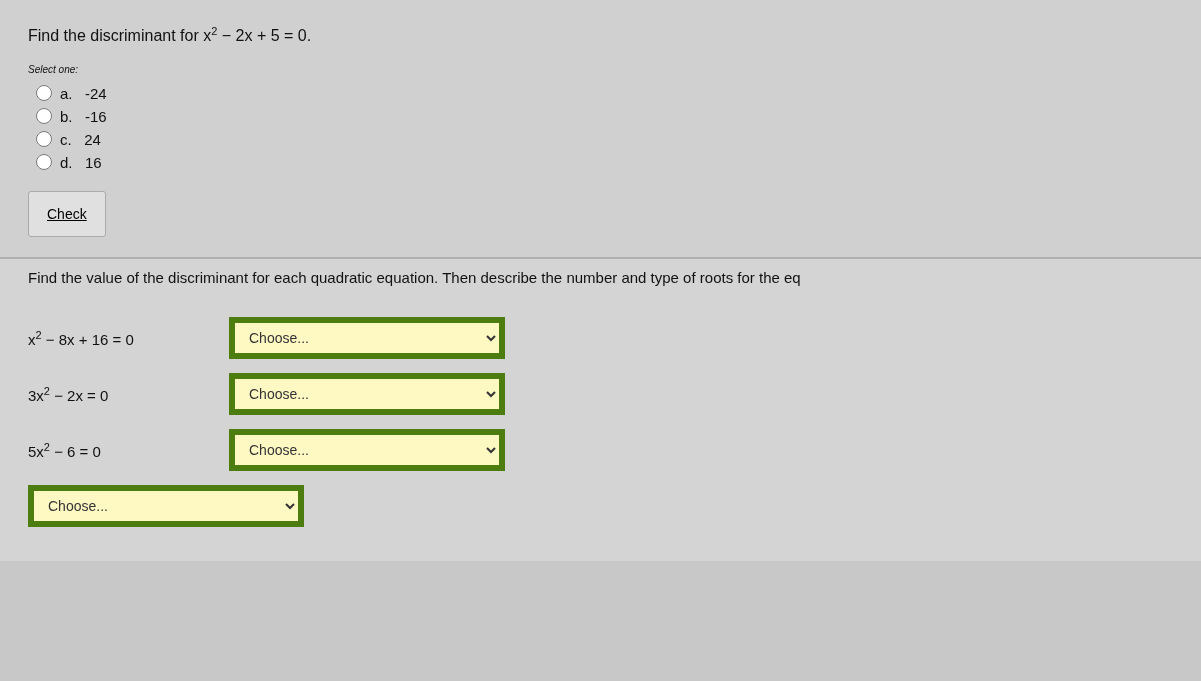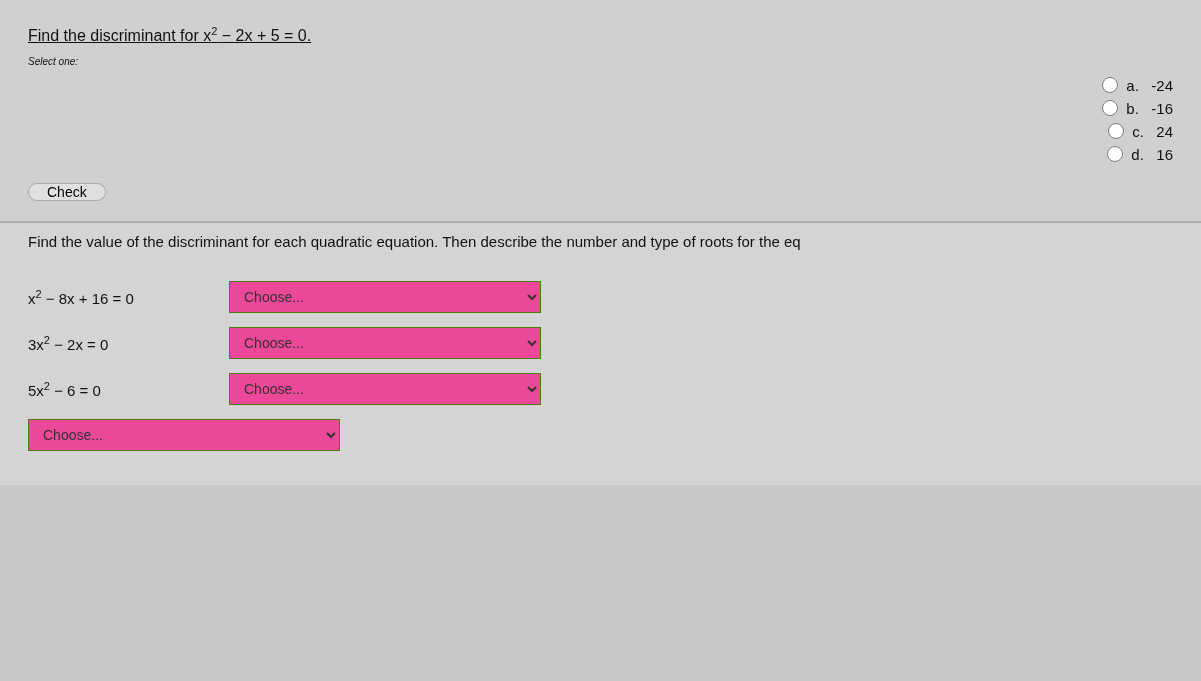--- a/index.html
+++ b/index.html
@@ -18,23 +18,22 @@
     }
 
     .section-top {
       background-color: #d0d0d0;
       padding: 24px 28px 20px 28px;
       border-bottom: 2px solid #b0b0b0;
     }
 
     .question-title {
       font-size: 16px;
-      margin-bottom: 8px;
+      margin-bottom: 16px;
       line-height: 1.4;
-      text-decoration: underline;
     }
 
     .sup-text {
       font-size: 11px;
       vertical-align: super;
     }
 
     .select-one-label {
       font-size: 10px;
       margin-bottom: 10px;
@@ -48,38 +47,38 @@
       margin-bottom: 20px;
       margin-left: 8px;
     }
 
     .radio-option {
       display: flex;
       align-items: center;
       gap: 8px;
       font-size: 15px;
       cursor: pointer;
-      justify-content: flex-end;
     }
 
     .radio-option input[type="radio"] {
       width: 16px;
       height: 16px;
       cursor: pointer;
       accent-color: #555;
     }
 
     .check-button {
       background-color: #e0e0e0;
       border: 1px solid #aaa;
-      padding: 0 18px;
+      padding: 14px 18px;
       font-size: 14px;
       cursor: pointer;
-      border-radius: 10px;
+      border-radius: 3px;
       font-weight: normal;
+      text-decoration: underline;
     }
 
     .section-bottom {
       background-color: #d4d4d4;
       padding: 8px 28px 20px 28px;
     }
 
     .section-bottom-title {
       font-size: 15px;
       margin-bottom: 28px;
@@ -92,25 +91,25 @@
       margin-bottom: 14px;
       gap: 16px;
     }
 
     .equation-label {
       font-size: 15px;
       min-width: 185px;
     }
 
     .choose-select {
-      width: 312px;
+      width: 276px;
       padding: 6px 10px;
       font-size: 14px;
-      background-color: #ec4899;
-      border: 1px solid #4d7c0f;
+      background-color: #fef9c3;
+      border: 6px solid #4d7c0f;
       appearance: auto;
       cursor: pointer;
       color: #333;
     }
 
     .choose-select option {
       background-color: #fff;
       color: #111;
     }
 

